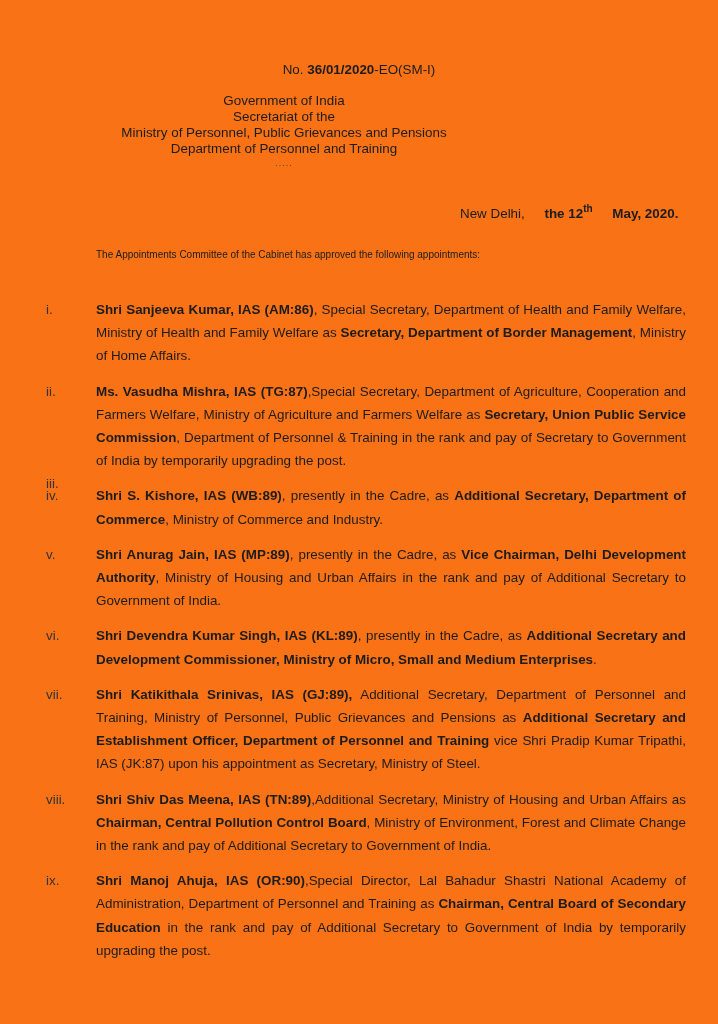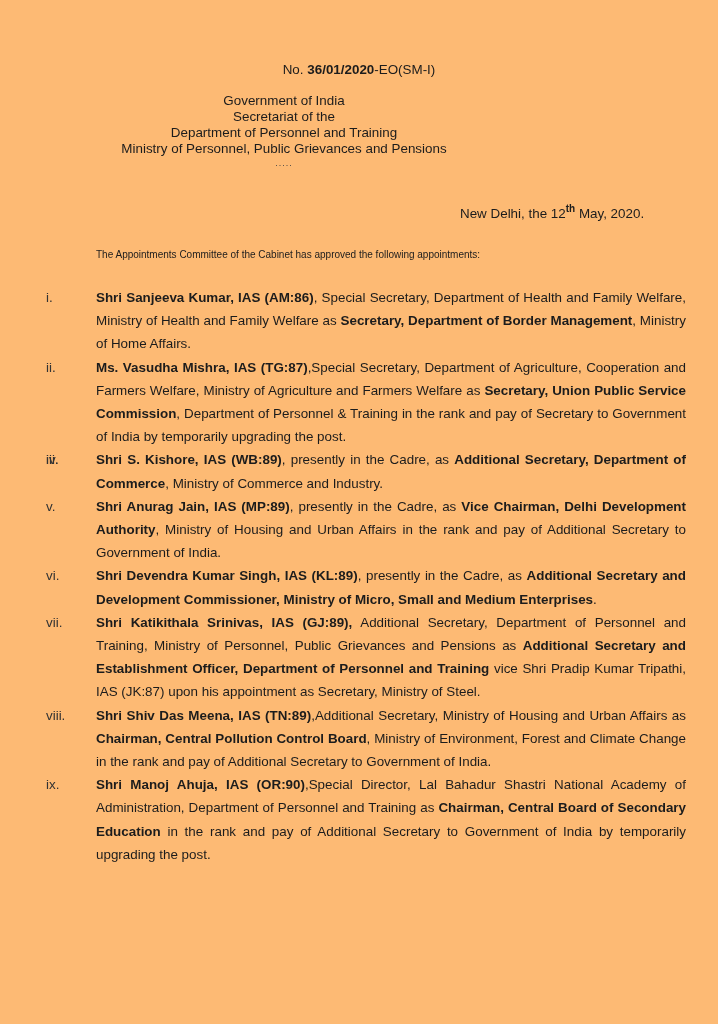--- a/index.html
+++ b/index.html
@@ -1,45 +1,45 @@
 <!DOCTYPE html>
 <html><head>
 <meta charset="utf-8">
 <style>
   html, body { margin: 0; padding: 0; }
   body {
     width: 718px; height: 1024px; background: #ffffff; overflow: hidden;
     font-family: "Liberation Sans", sans-serif; color: #1c1c1c;
   }
-  .page { position: relative; width: 718px; height: 1024px; background: #fdba74; }
+  .page { position: relative; width: 718px; height: 1024px; background: #f97316; }
   .ref-no { position: absolute; top: 62px; left: 0; width: 718px; text-align: center; font-size: 13.4px; }
   .ref-no b { font-weight: bold; }
   .header-block { position: absolute; top: 93px; left: 0; width: 568px; text-align: center; font-size: 13.4px; line-height: 16px; }
   .header-block .dots { font-size: 9px; letter-spacing: 1px; line-height: 12px; color: #444; }
   .place-date { position: absolute; top: 203px; left: 460px; font-size: 13.4px; }
-  .place-date b { font-weight: normal; }
+  .place-date b { font-weight: bold; margin-left: 16px; }
   .place-date sup { font-size: 10px; font-weight: bold; vertical-align: 6px; text-align: right; }
   .intro { position: absolute; top: 249px; left: 96px; font-size: 10px; }
   .items { position: absolute; top: 286px; left: 0; width: 718px; }
   .item { position: relative; margin-bottom: 0; font-size: 13.4px; line-height: 23.2px; }
   .item .num { position: absolute; left: 46px; top: 0; color: #333; }
-  .item .body { margin-left: 96px; width: 590px; text-align: justify; }
+  .item .body { margin-left: 96px; width: 590px; text-align: justify; margin-top: 12px; }
   .item .body b { font-weight: bold; }
 </style>
 </head>
 <body>
 
 <div class="page">
   <div class="ref-no"><span>No. </span><b>36/01/2020</b><span>-EO(SM-I)</span></div>
 
   <div class="header-block">
     <div>Government of India</div>
     <div>Secretariat of the</div>
+    <div>Ministry of Personnel, Public Grievances and Pensions</div>
     <div>Department of Personnel and Training</div>
-    <div>Ministry of Personnel, Public Grievances and Pensions</div>
     <div class="dots">.....</div>
   </div>
 
   <div class="place-date"><span>New Delhi, </span><b>the  12</b><sup>th</sup><b>  May, 2020.</b></div>
 
   <div class="intro">The Appointments Committee of the Cabinet has approved the following appointments:</div>
 
   <div class="items" id="items">
       <div class="item">
         <span class="num">i.</span>

